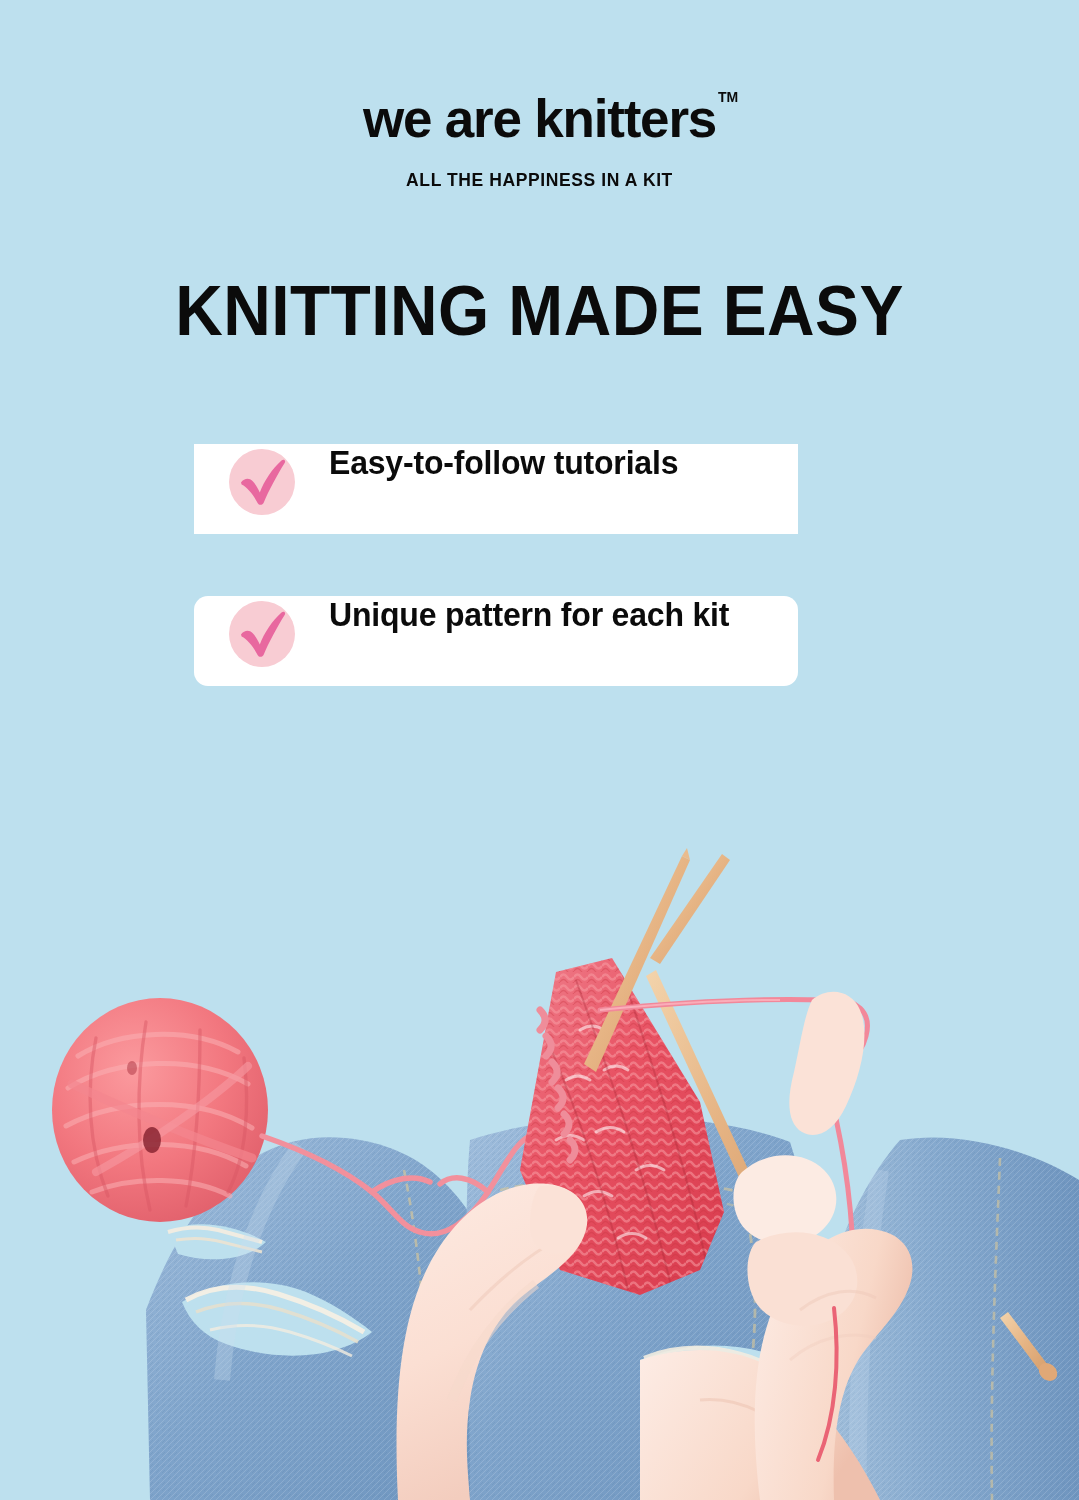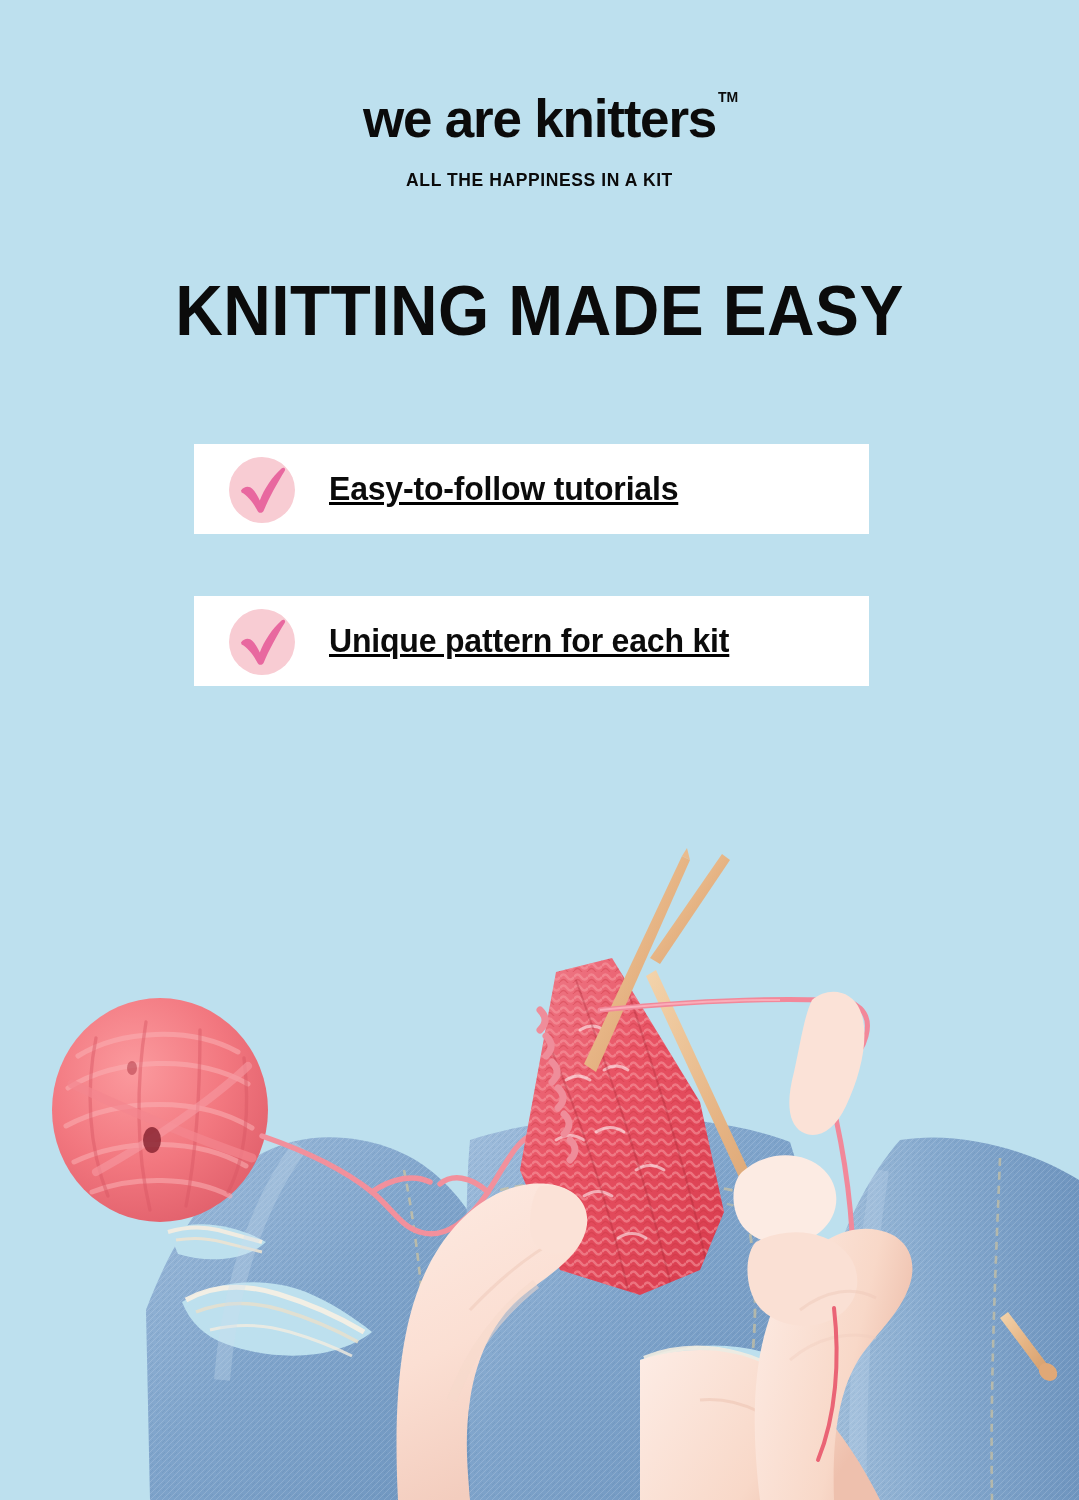--- a/index.html
+++ b/index.html
@@ -56,28 +56,27 @@
   }
 
   
   .features{
     position:absolute;
     left:194px; top:444px;
     width:691px;
   }
   .feature-card{
     position:relative;
-    width:675px; height:90px;
+    width:604px; height:90px;
     background:#ffffff;
     margin-bottom:62px;
     display:flex;
-    align-items:center;
-    text-decoration:underline;
-  }
-  .feature-card:last-child{ margin-bottom:0; }
+    align-items:flex-start;
+  }
+  .feature-card:last-child{ margin-bottom:0;border-radius:14px; }
   .check-wrap{
     width:74px; height:74px;
     margin-left:31px;
     position:relative;
     flex:0 0 auto;
   }
   .check-wrap svg{ display:block; width:74px; height:74px; }
   .feature-label{
     margin-left:30px;
     font-family:"Liberation Sans Narrow","Liberation Sans", sans-serif;

